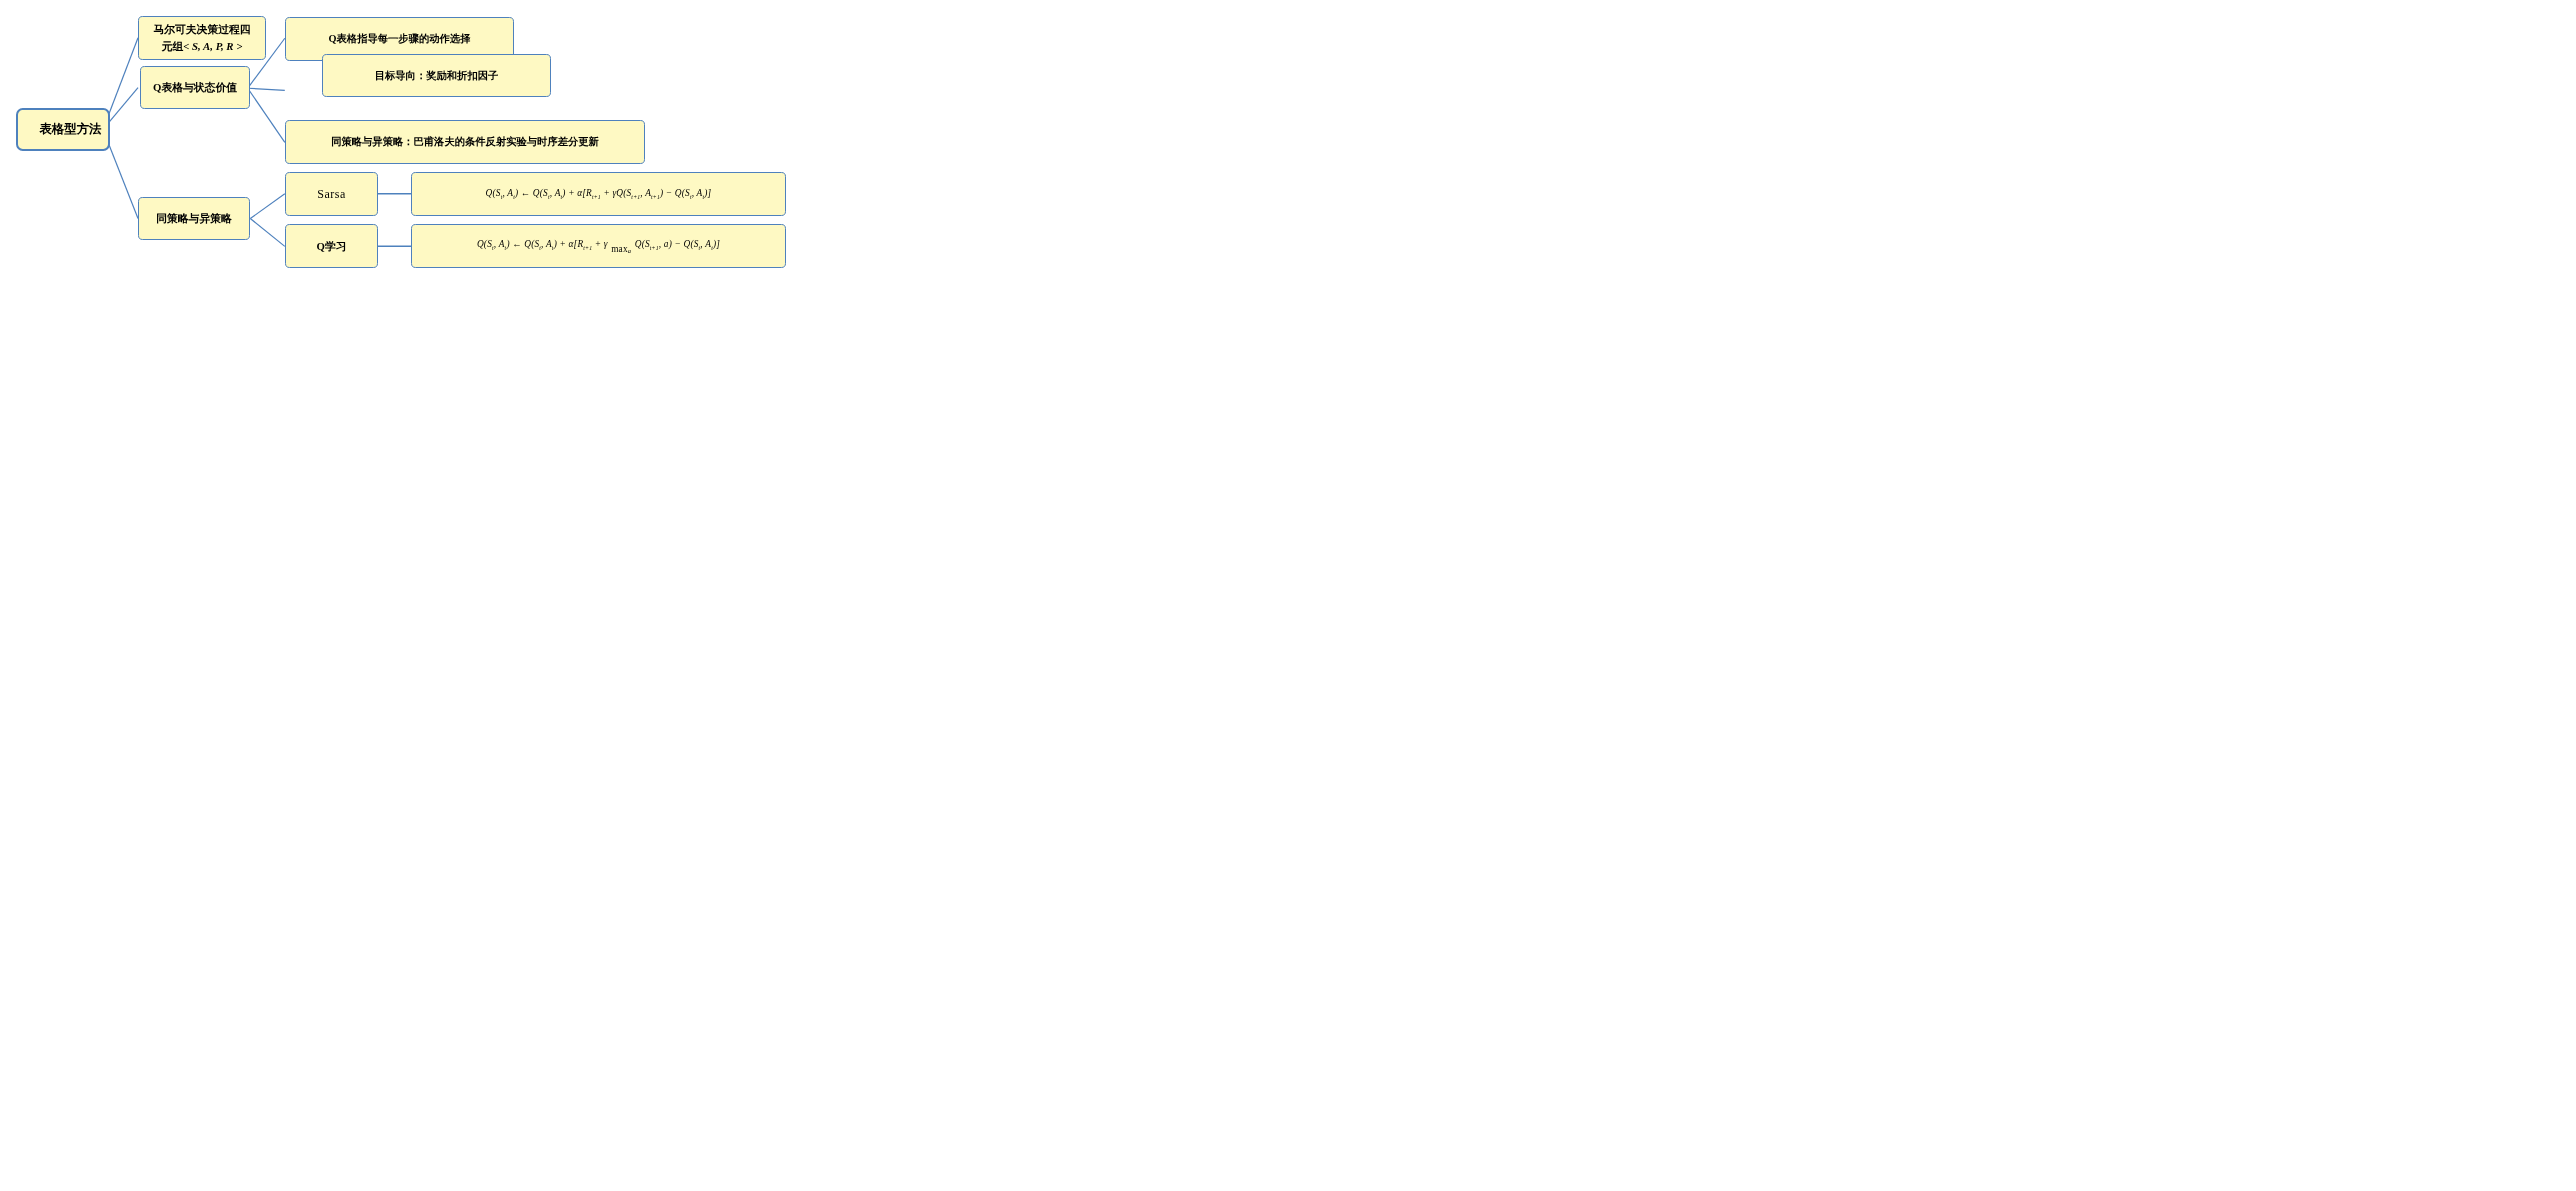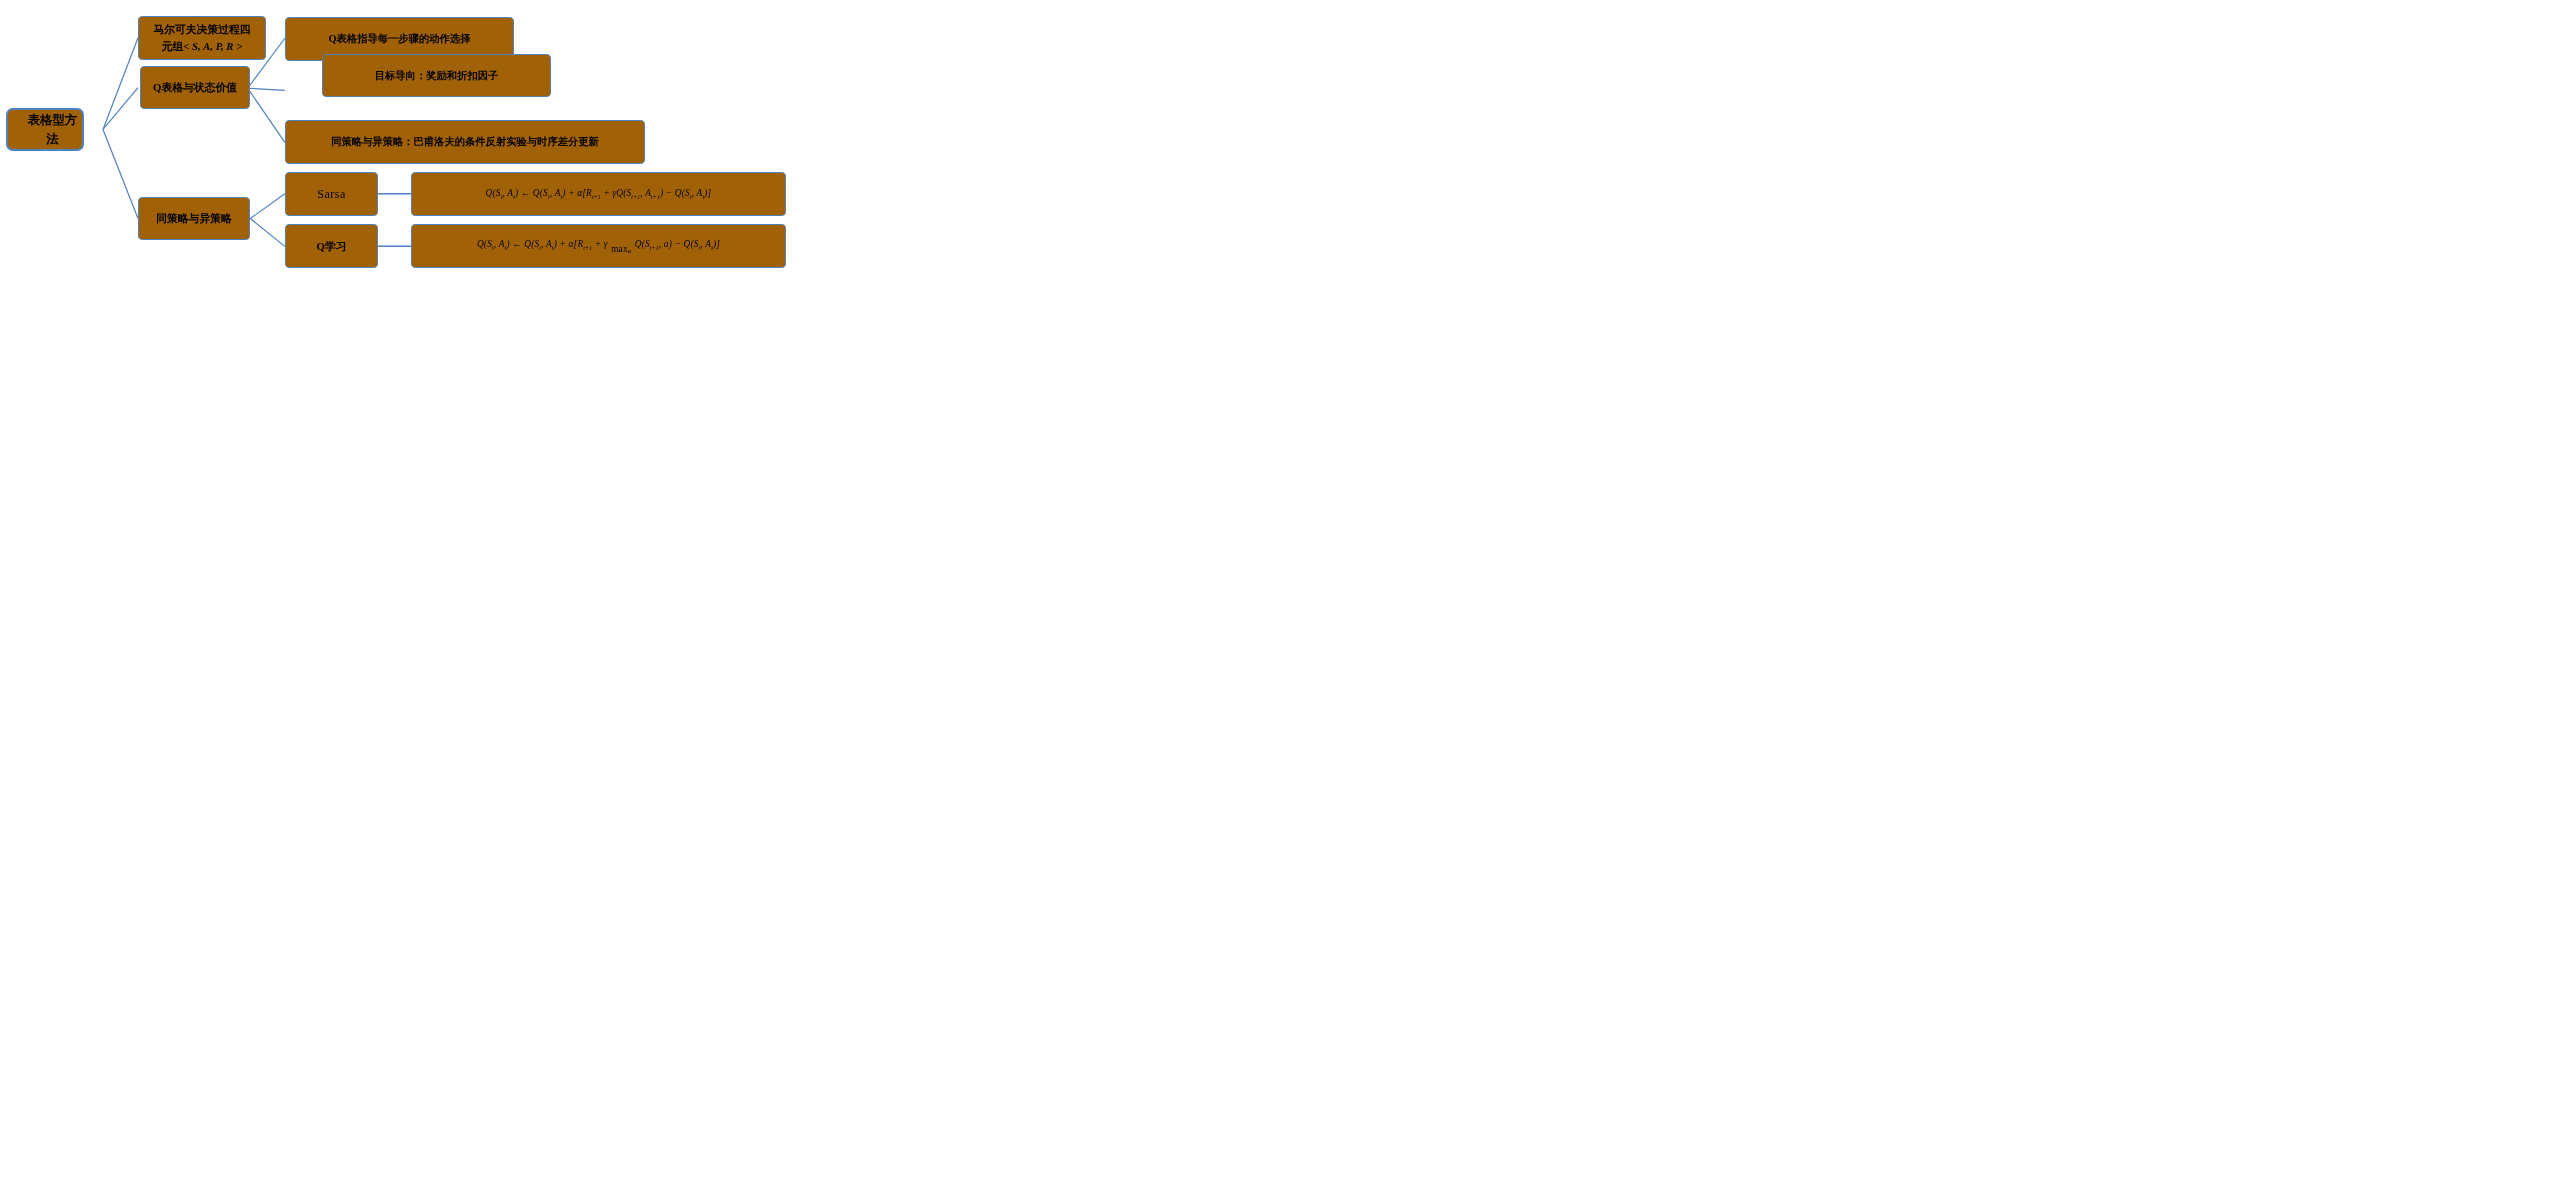--- a/index.html
+++ b/index.html
@@ -9,32 +9,32 @@
     background:#ffffff;
     font-family:"Liberation Serif","DejaVu Serif",serif;
     overflow:hidden;
   }
   .edges{position:absolute;left:0;top:0;width:805px;height:298px;}
   .node{
     position:absolute;
     box-sizing:border-box;
     border:1.5px solid #4e81bd;
     border-radius:4.6px;
-    background:#a16207;
+    background:#fef9c3;
     display:flex;
     align-items:center;
     justify-content:center;
     text-align:center;
     color:#000;
     font-weight:bold;
     line-height:1.5;
     padding:1px 4.1px;
   }
   .node-root{
-    left:6px;top:108px;width:78px;height:43px;
+    left:16px;top:108px;width:94px;height:43px;
     border-width:2.1px;border-radius:6.7px;font-size:12.4px;padding-left:19px;
   }
   .node-markov{left:138px;top:15.5px;width:128px;height:44px;font-size:10.8px;line-height:1.55;}
   .node-qtable{left:140px;top:66px;width:110px;height:43px;font-size:10.8px;}
   .node-policy{left:138px;top:197px;width:112px;height:43px;font-size:10.8px;}
   .node-guide{left:285px;top:16.5px;width:229px;height:44px;font-size:10.3px;}
   .node-goal{left:285px;top:54px;width:229px;height:43px;font-size:10.3px;margin-left:37px;}
   .node-iter{left:285px;top:120px;width:360px;height:44px;font-size:10.3px;}
   .node-sarsa{left:285px;top:172px;width:93px;height:44px;font-size:12px;font-weight:normal;letter-spacing:0.5px;}
   .node-qlearn{left:285px;top:224px;width:93px;height:44px;font-size:10.8px;}

